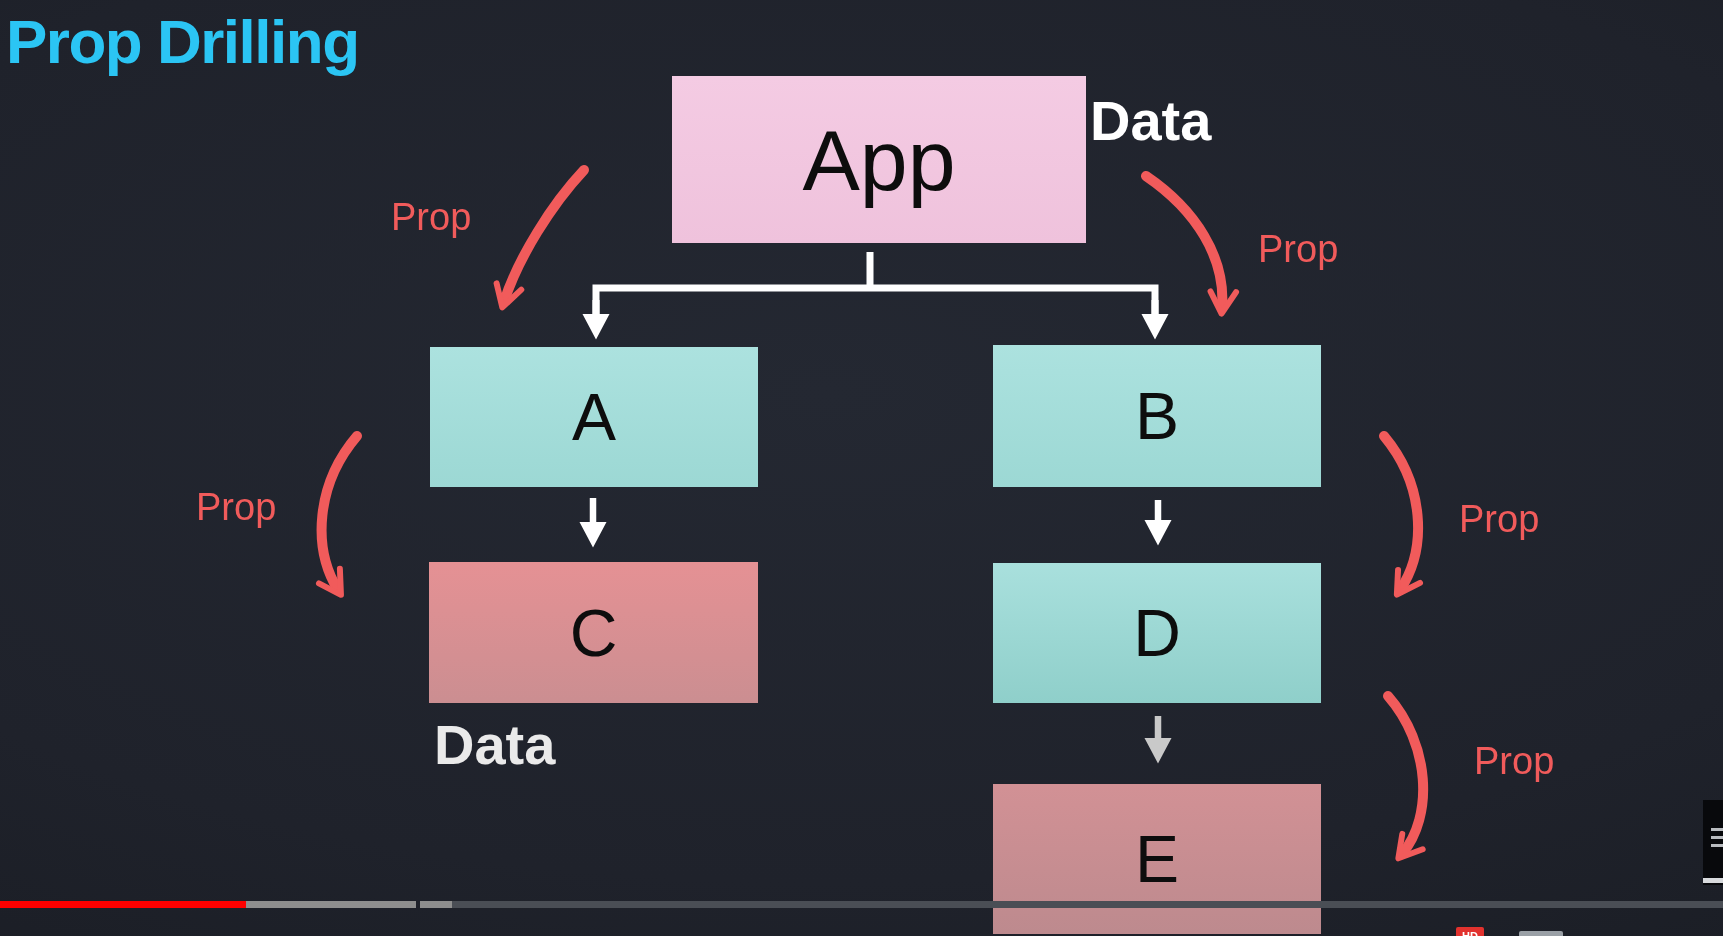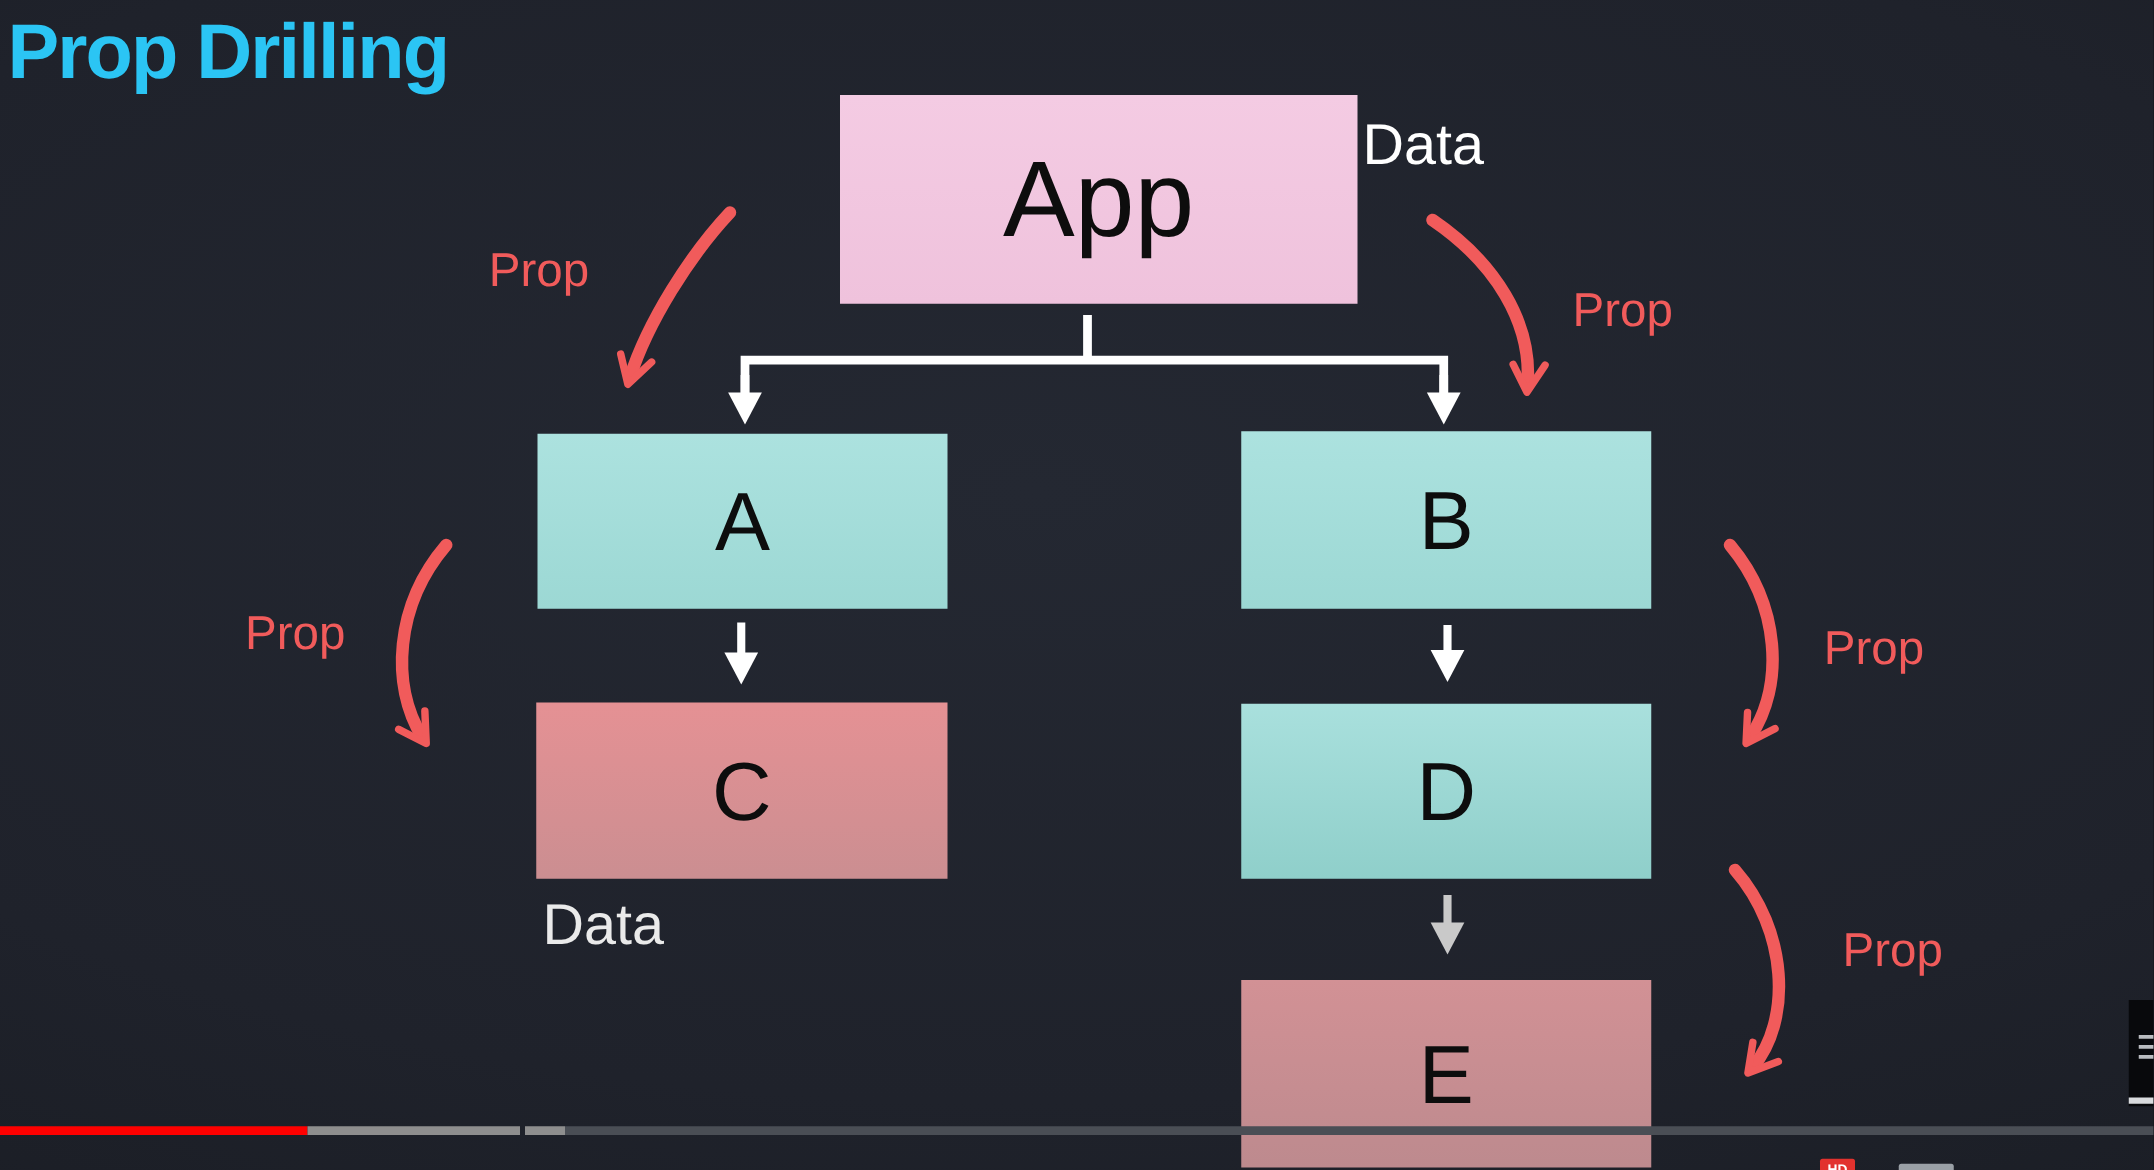--- a/index.html
+++ b/index.html
@@ -22,21 +22,21 @@
   .node-a{left:430px;top:347px;width:328px;height:140px;
     background:linear-gradient(#ace2df,#9cd8d4);font-size:66px;}
   .node-b{left:993px;top:345px;width:328px;height:142px;
     background:linear-gradient(#ace2df,#9cd8d4);font-size:66px;}
   .node-c{left:429px;top:562px;width:329px;height:141px;
     background:linear-gradient(#e59194,#cb8e91);font-size:66px;}
   .node-d{left:993px;top:563px;width:328px;height:140px;
     background:linear-gradient(#a9e0dd,#8fcfca);font-size:66px;}
   .node-e{left:993px;top:784px;width:328px;height:150px;
     background:linear-gradient(#d29195,#bd8a8e);font-size:66px;}
-  .data-label{color:#f5f5f5;font-size:46px;font-weight:400;white-space:nowrap;text-align:right;}
+  .data-label{color:#f5f5f5;font-size:56px;font-weight:700;white-space:nowrap;text-align:right;}
   .data-top{left:1090px;top:88px;color:#ffffff;}
   .data-bottom{left:434px;top:712px;color:#eaeaea;}
   .prop-label{color:#f15b5b;font-size:38px;font-weight:400;white-space:nowrap;}
   .prop-1{left:391px;top:196px;}
   .prop-2{left:1258px;top:228px;}
   .prop-3{left:196px;top:486px;}
   .prop-4{left:1459px;top:498px;}
   .prop-5{left:1474px;top:740px;}
   .arrows{left:0;top:0;width:1723px;height:936px;pointer-events:none;}
   .progress-bar{left:0;top:901px;width:1723px;height:7px;cursor:pointer;}

